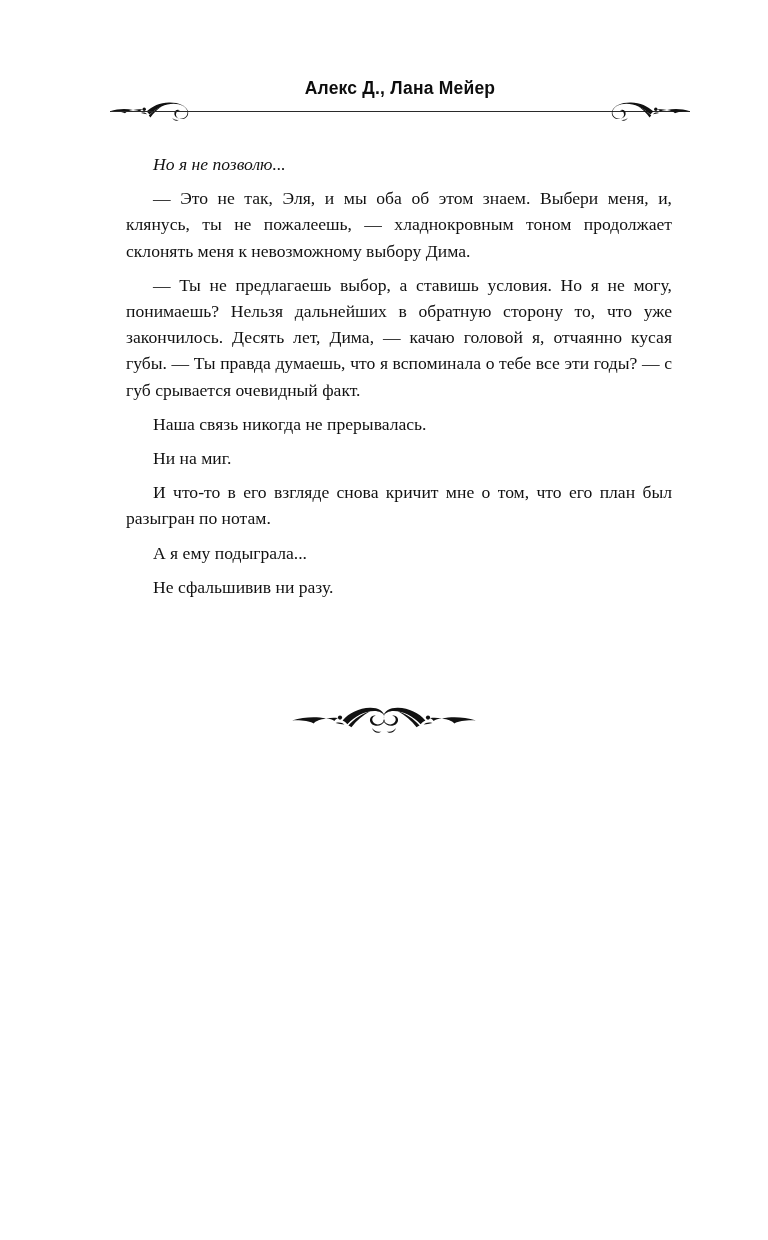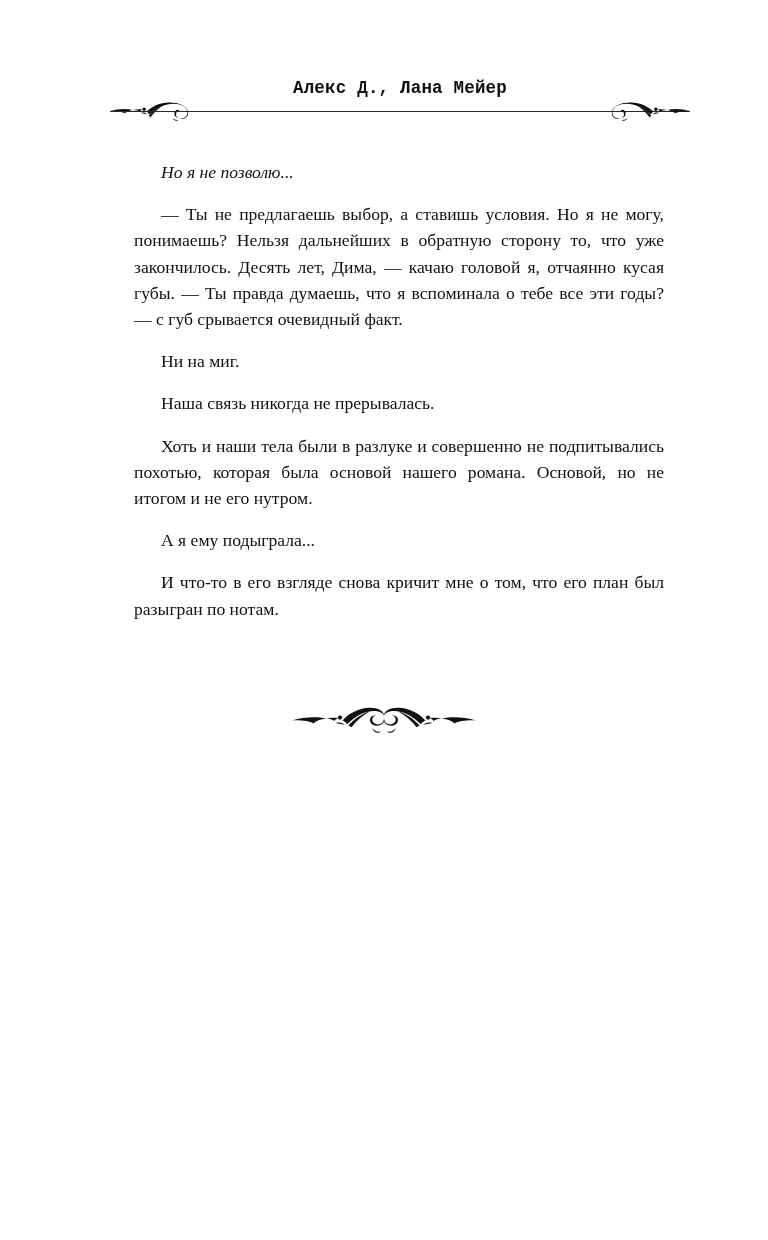--- a/index.html
+++ b/index.html
@@ -34,21 +34,21 @@
     width: 580px;
     height: 42px;
   }
 
   .running-head-title {
     position: absolute;
     left: 0;
     top: 0;
     width: 580px;
     text-align: center;
-    font-family: Liberation Mono, monospace;
+    font-family: Liberation Sans, sans-serif;
     font-weight: bold;
     font-size: 17.5px;
     letter-spacing: 0.2px;
     color: #0d0d0d;
     white-space: nowrap;
   }
 
   .head-rule {
     position: absolute;
     left: 0;
@@ -70,21 +70,21 @@
 
   
   .textblock {
     position: absolute;
     left: 118px;
     top: 143px;
     width: 562px;
   }
 
   .para {
-    margin: 16px;
+    margin: 8px;
     text-align: justify;
     text-justify: inter-word;
     font-size: 17.6px;
     line-height: 26.2px;
     text-indent: 27px;
     color: #111111;
     hyphens: manual;
   }
 
   .para.italic {
@@ -141,26 +141,27 @@
           <path d="M40.8 17.6 C44.2 14.0, 48.6 10.8, 53.4 8.6 C49.0 11.8, 45.2 15.6, 42.4 19.4 C41.9 18.8, 41.4 18.2, 40.8 17.6 Z"></path>
           <path d="M33.0 15.0 C35.4 14.2, 37.6 14.6, 39.0 16.2 C37.2 16.0, 35.2 15.6, 33.0 15.0 Z"></path>
           <path d="M64.2 19.8 C66.0 21.6, 68.6 22.4, 71.0 21.8 C68.8 23.4, 65.8 23.0, 64.2 19.8 Z"></path>
         </g>
       </svg>
     </div>
   </div>
 
   <div class="textblock">
     <p class="para italic last-line-left">Но я не позволю...</p>
+    <p class="para last-line-left">— Это не так, Эля, и мы оба об этом знаем. Выбери меня, и, клянусь, ты не пожалеешь, — хладнокровным тоном продолжает склонять меня к невозможному выбору Дима.</p>
     <p class="para last-line-left">— Ты не предлагаешь выбор, а ставишь условия. Но я не могу, понимаешь? Нельзя дальнейших в обратную сторону то, что уже закончилось. Десять лет, Дима, — качаю головой я, отчаянно кусая губы. — Ты правда думаешь, что я вспоминала о тебе все эти годы? — с губ срывается очевидный факт.</p>
+    <p class="para last-line-left">Наша связь никогда не прерывалась.</p>
     <p class="para last-line-left">Ни на миг.</p>
-    <p class="para last-line-left">Наша связь никогда не прерывалась.</p>
-    <p class="para last-line-left">Хоть и наши тела были в разлуке и совершенно не подпитывались похотью, которая была основой нашего романа. Основой, но не итогом и не его нутром.</p>
+    <p class="para last-line-left">И что-то в его взгляде снова кричит мне о том, что его план был разыгран по нотам.</p>
     <p class="para last-line-left">А я ему подыграла...</p>
-    <p class="para last-line-left">И что-то в его взгляде снова кричит мне о том, что его план был разыгран по нотам.</p>
+    <p class="para last-line-left">Не сфальшивив ни разу.</p>
   </div>
 
   <div class="foot-orn">
     <svg viewBox="0 0 196 42" xmlns="http://www.w3.org/2000/svg" aria-hidden="true">
       <g fill="#111111">
 
         <path d="M6 20.4 C18 17.0, 30 16.4, 40 18.6 C34 19.6, 30.5 20.8, 27.5 23.4 C23 20.8, 15 20.0, 6 20.4 Z"></path>
         <path d="M40 18.6 C45 17.6, 49 17.4, 52 18.2 C50 19.0, 49 19.9, 48.4 21.0 C46.6 19.7, 43.8 18.9, 40 18.6 Z"></path>
         <circle cx="54" cy="17.6" r="2.1"></circle>
         <path d="M56.6 20.6 C63 13.0, 73 8.0, 84 7.8 C92 7.6, 97.6 11.0, 98.6 16.0 C97.2 13.2, 93.4 11.0, 88.2 11.0 C79.0 11.0, 69.0 16.2, 61.4 24.2 C60.0 22.7, 58.4 21.5, 56.6 20.6 Z"></path>

